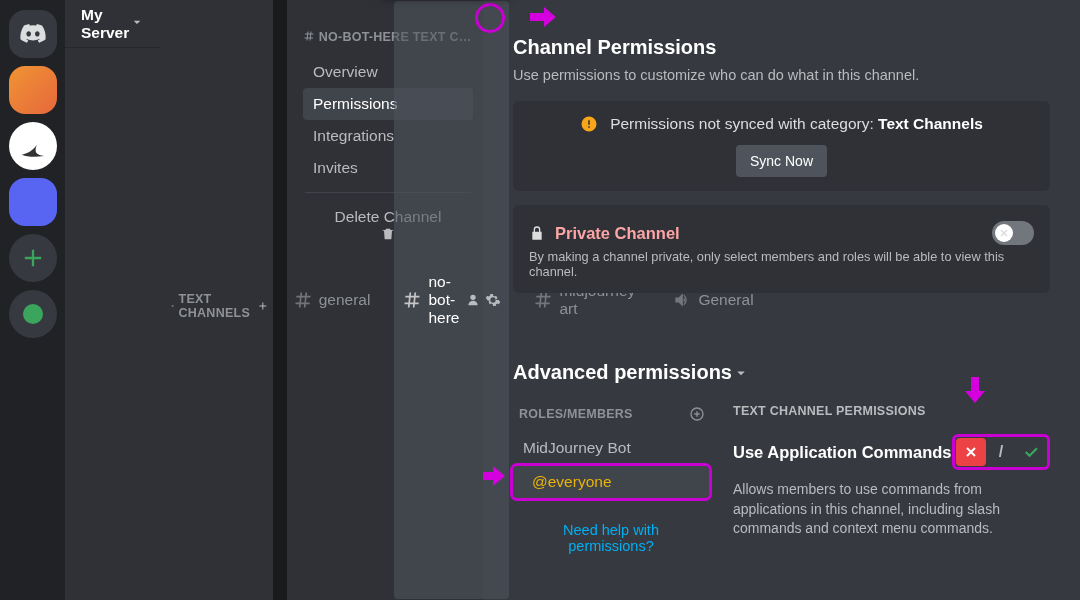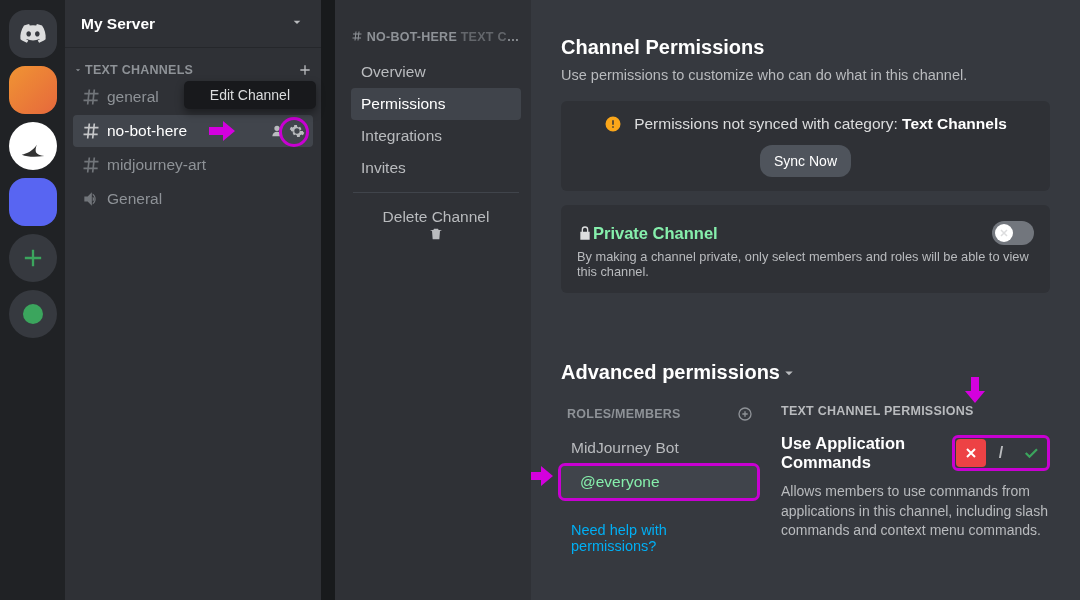--- a/index.html
+++ b/index.html
@@ -10,21 +10,21 @@
 .srv.active { border-radius: 16px; }
 .srv svg { width: 28px; height: 28px; fill: #dcddde; }
 .srv.orange { background: linear-gradient(135deg,#f09433,#e6683c); border-radius: 16px; }
 .srv.white { background: #fff; border-radius: 50%; }
 .srv.white svg { fill: #333; width: 30px; height: 30px; }
 .srv.blurple { background: #5865f2; border-radius: 16px; }
 .srv.add { background: #36393f; }
 .srv.add svg { fill:#3ba55d; }
 .srv.explore { background: #36393f; }
 .srv.explore .dot { width:20px; height:20px; border-radius:50%; background:#3ba55d; }
-.channel-col { width: 256px; background: #2f3136; display: flex; flex-direction: column; }
+.channel-col { width: 208px; background: #2f3136; display: flex; flex-direction: row; }
 .server-header { height: 48px; padding: 0 16px; display: flex; align-items: center; justify-content: space-between; border-bottom: 1px solid rgba(0,0,0,0.2); cursor:pointer; }
 .server-header .name { font-weight: 600; font-size: 15.5px; color: #fff; }
 .chev-down svg { width: 16px; height: 16px; fill: #b9bbbe; }
 .category { padding: 14px 8px 2px 8px; display: flex; align-items: center; justify-content: space-between; color: #8e9297; font-size: 12.5px; font-weight: 600; letter-spacing: .02em; cursor:pointer;}
 .category .left { display: flex; align-items: center; gap: 2px; }
 .category .tiny-chev { width: 10px; height: 10px; fill: #8e9297; }
 .category .plus { width: 16px; height: 16px; fill: #b9bbbe; cursor:pointer;}
 .ch { margin: 1px 8px; padding: 6px 8px; border-radius: 4px; display: flex; align-items: center; gap: 6px; color: #8e9297; font-size: 15.5px; cursor:pointer; position: relative;}
 .ch.sel { background: rgba(79,84,92,0.6); color: #fff; }
 .ch .hash { width: 20px; height: 20px; fill: currentColor; opacity:.7;}
@@ -44,38 +44,38 @@
 .side-item.sel { background:#40444b; color:#fff;}
 .side-sep { height:1px; background:#40444b; margin:8px 6px 8px 2px;}
 .side-item.del { display:flex; justify-content:space-between; align-items:center;flex-direction:column;}
 .side-item.del svg { width:16px; height:16px; fill:#b9bbbe;}
 .settings-main { flex:1; padding: 36px 30px 10px 30px; overflow:hidden;}
 .pg-title { font-size:20px; font-weight:700; color:#fff; margin-bottom:8px;}
 .pg-sub { font-size:14.5px; color:#b9bbbe; margin-bottom:18px;}
 .sync-card { background:#2f3136; border-radius:6px; padding:14px 16px; display:flex; align-items:center; justify-content:space-between; gap:12px;flex-direction:column;}
 .sync-left { display:flex; align-items:center; gap:12px; font-size:15.5px; color:#dcddde;}
 .sync-left svg { width:18px; height:18px; fill:#faa61a;}
-.sync-btn { background:#4f545c; color:#fff; border:none; padding:8px 14px; border-radius:12px; font-size:14px; font-weight:500; cursor:pointer;}
+.sync-btn { background:#4f545c; color:#fff; border:none; padding:8px 14px; border-radius:4px; font-size:14px; font-weight:500; cursor:pointer;}
 .priv-card { background:#2f3136; border-radius:6px; padding:16px 16px 14px 16px; margin-top:14px;}
 .priv-head { display:flex; align-items:center; justify-content:space-between;}
-.priv-head .lt { display:flex; align-items:center; color:#86efac; font-weight:600; font-size:16.5px;}
+.priv-head .lt { display:flex; align-items:center; gap:10px; color:#fca5a5; font-weight:600; font-size:16.5px;}
 .priv-head .lt svg { width:16px; height:16px; fill:#dcddde;}
 .toggle { width:42px; height:24px; background:#72767d; border-radius:14px; position:relative; cursor:pointer;}
 .toggle .knob { width:18px; height:18px; background:#fff; border-radius:50%; position:absolute; top:3px; left:3px; display:flex; align-items:center; justify-content:center;}
 .toggle .knob svg { width:12px; height:12px; fill:#72767d;}
 .priv-desc { font-size:12.8px; color:#b9bbbe; margin-top:4px;}
 .adv-head { margin-top:68px; display:flex; align-items:center; color:#fff; font-weight:700; font-size:20px; cursor:pointer;}
 .adv-head svg { width:18px; height:18px; fill:#b9bbbe;}
 .adv-body { display:flex; gap:24px; margin-top:20px;}
 .roles-col { width:196px;}
 .roles-head { display:flex; justify-content:space-between; align-items:center; color:#8e9297; font-size:12.5px; font-weight:700; letter-spacing:.02em; padding:2px 4px 10px 6px;}
 .roles-head svg { width:16px; height:16px; fill:#8e9297; cursor:pointer;}
 .role-item { padding:7px 10px; border-radius:4px; color:#b9bbbe; font-size:15.5px; cursor:pointer; margin-bottom:2px;}
-.role-item.sel { background:#40444b; color:#86efac; outline:3px solid #c800d2; outline-offset:0;padding-left:19px;}
-.help-link { color:#00aff4; font-size:14.5px; padding:6px 10px; margin-top:16px; display:inline-block; cursor:pointer;}
+.role-item.sel { background:#40444b; color:#eab308; outline:3px solid #c800d2; outline-offset:0;padding-left:19px;}
+.help-link { color:#00aff4; font-size:14.5px; padding:6px 10px; margin-top:16px; display:inline-block; cursor:pointer;text-align:center;}
 .perm-col { flex:1;}
 .perm-sec-title { font-size:12.5px; font-weight:700; color:#b9bbbe; letter-spacing:.02em; margin-bottom:16px;}
 .perm-row { display:flex; justify-content:space-between; align-items:center;}
 .perm-name { font-weight:700; color:#fff; font-size:16.5px;}
 .tri { display:flex; border:3px solid #c800d2; border-radius:6px; padding:1px;}
 .tri .cell { width:30px; height:28px; display:flex; align-items:center; justify-content:center; border-radius:4px; cursor:pointer;}
 .tri .deny { background:#ed4245;}
 .tri .deny svg { fill:#fff; width:16px; height:16px;}
 .tri .neutral { background:transparent; color:#b9bbbe; font-weight:600;}
 .tri .allow svg { fill:#3ba55d; width:18px; height:18px;}

